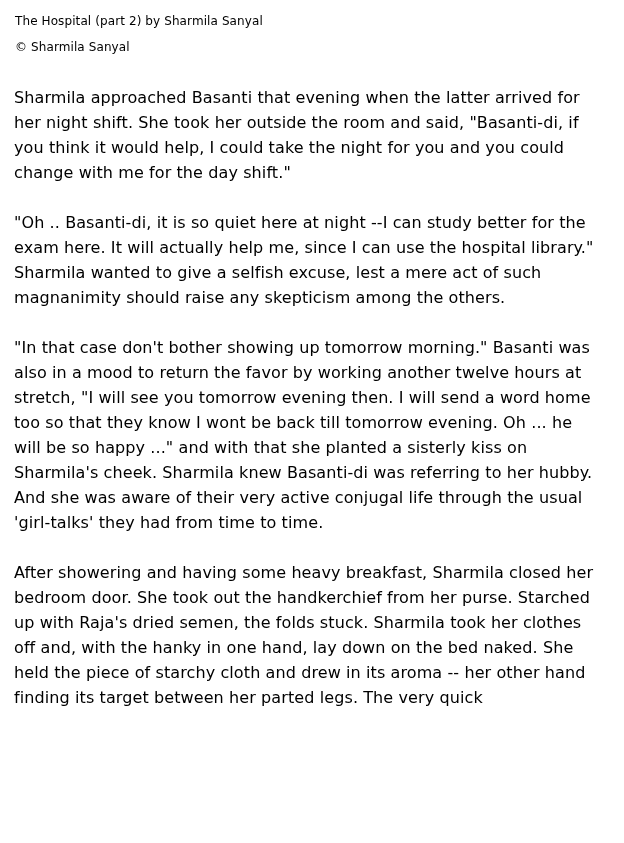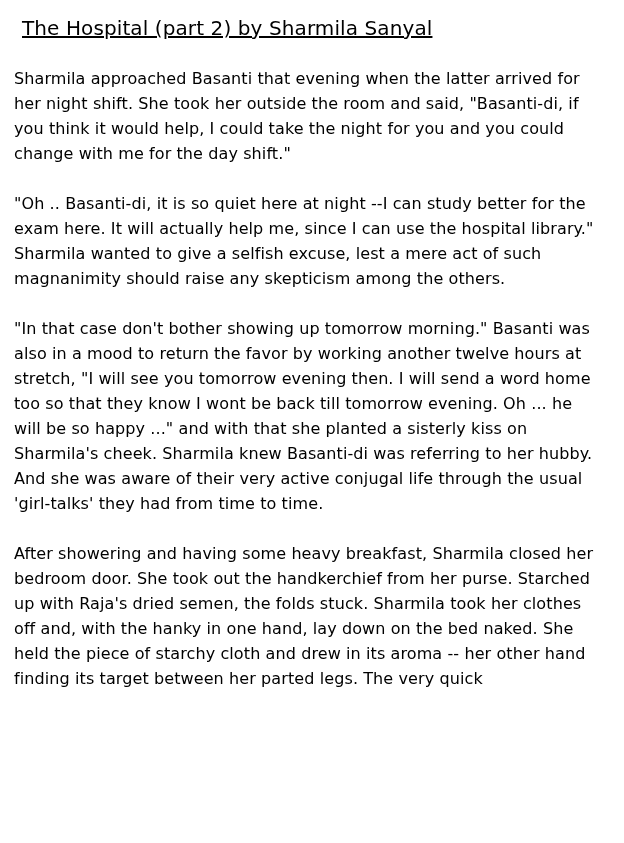--- a/index.html
+++ b/index.html
@@ -18,34 +18,34 @@
     box-sizing: border-box;
     width: 624px;
     height: 843px;
     padding: 8px 13px 0 14px;
     overflow: hidden;
     font-size: 16px;
     line-height: 25px;
     letter-spacing: 0.1px;
   }
   .headline {
-    margin: 8px;
-    font-size: 20px;
+    margin: 1px;
+    font-size: 12px;
     line-height: 25px;
-    text-decoration: underline;
   }
   .para {
     margin: 25px 12px 0 0;
     font-size: 16px;
     line-height: 25px;
   }
 </style>
 </head>
 <body>
 
 <div class="page">
   <div class="headline">The Hospital (part 2) by Sharmila Sanyal</div>
+  <div class="headline">© Sharmila Sanyal</div>
 
   <p class="para">Sharmila approached Basanti that evening when the latter arrived for her night shift. She took her outside the room and said, "Basanti-di, if you think it would help, I could take the night for you and you could change with me for the day shift."</p>
   <p class="para">"Oh .. Basanti-di, it is so quiet here at night --I can study better for the exam here. It will actually help me, since I can use the hospital library." Sharmila wanted to give a selfish excuse, lest a mere act of such magnanimity should raise any skepticism among the others.</p>
   <p class="para">"In that case don't bother showing up tomorrow morning." Basanti was also in a mood to return the favor by working another twelve hours at stretch, "I will see you tomorrow evening then. I will send a word home too so that they know I wont be back till tomorrow evening. Oh ... he will be so happy ..." and with that she planted a sisterly kiss on Sharmila's cheek. Sharmila knew Basanti-di was referring to her hubby. And she was aware of their very active conjugal life through the usual 'girl-talks' they had from time to time.</p>
   <p class="para">After showering and having some heavy breakfast, Sharmila closed her bedroom door. She took out the handkerchief from her purse. Starched up with Raja's dried semen, the folds stuck. Sharmila took her clothes off and, with the hanky in one hand, lay down on the bed naked. She held the piece of starchy cloth and drew in its aroma -- her other hand finding its target between her parted legs. The very quick</p>
 </div>
 
 </body></html>

